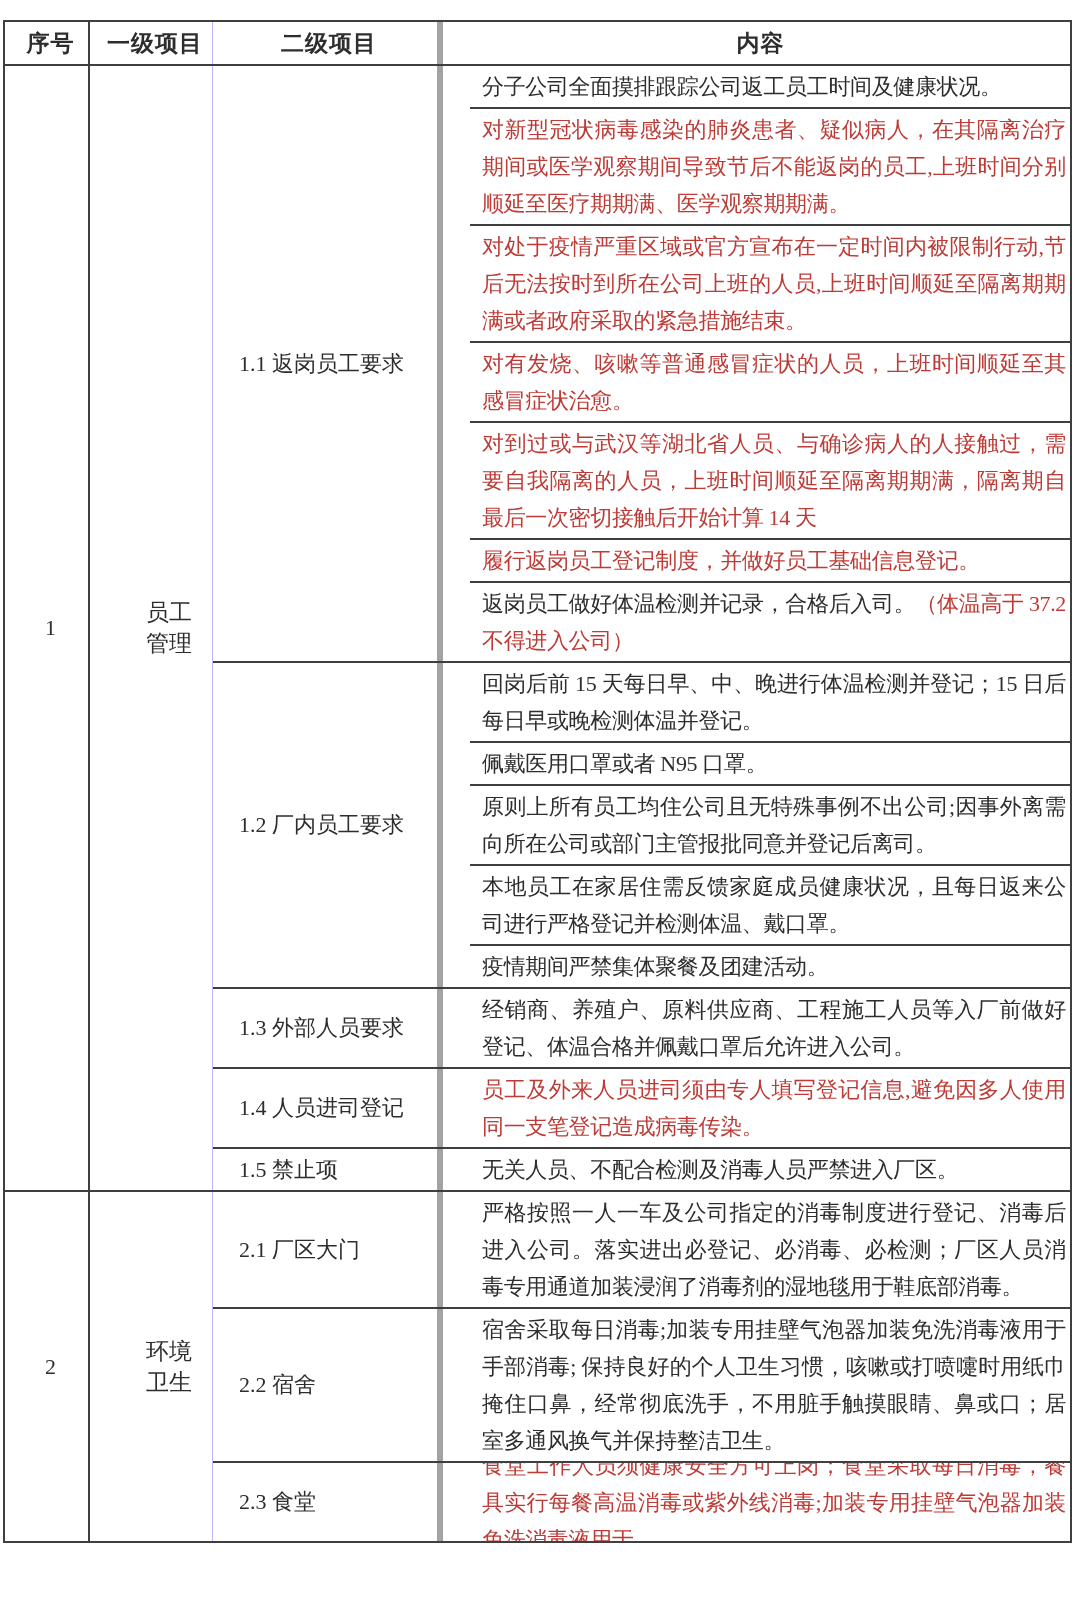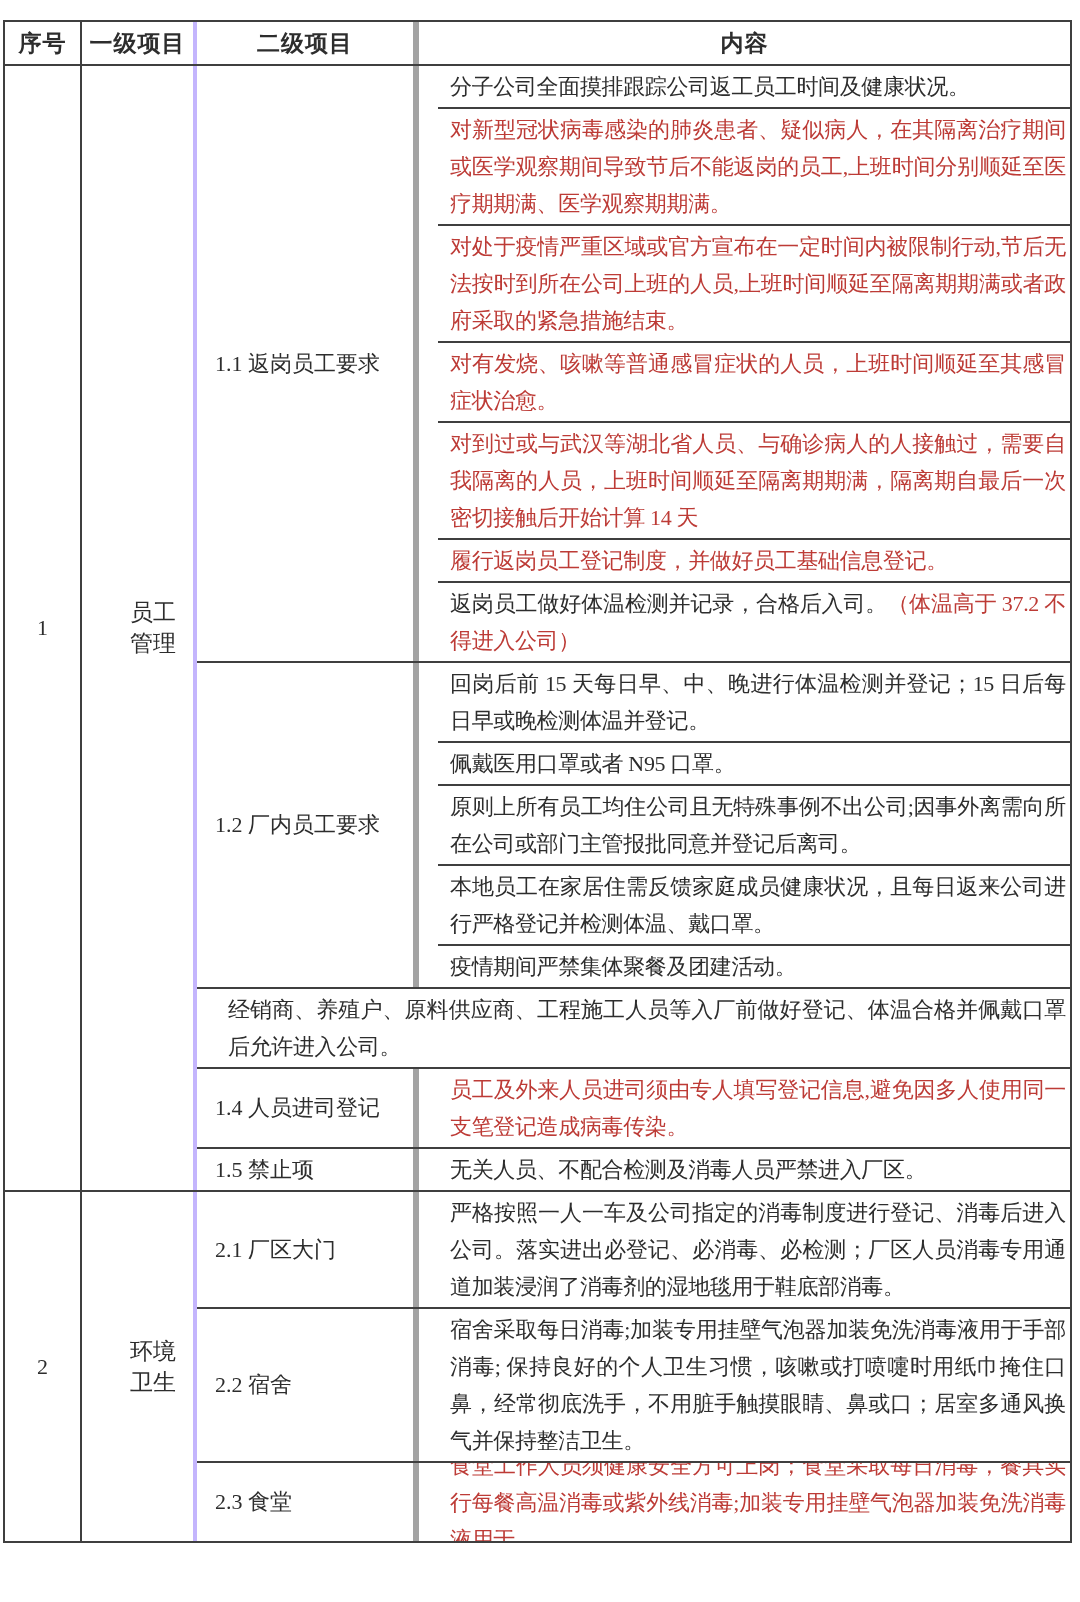--- a/index.html
+++ b/index.html
@@ -6,23 +6,23 @@
   body{
     width:1080px;height:1602px;overflow:hidden;
     font-family:"Liberation Serif","DejaVu Serif",serif;
     color:#2d2d2d;
   }
   .page{box-sizing:border-box;width:1080px;height:1602px;background:#fff;padding:20px 8px 0 3px;}
   .table{
     box-sizing:border-box;width:1069px;
     border:2px solid #3f3f3f;background:#fff;
   }
-  .cell{box-sizing:border-box;}
+  .cell{box-sizing:border-box;margin-left:8px;}
   .c-no{width:77px;border-right:2px solid #3f3f3f;flex:none;}
-  .c-l1{width:115px;border-right:4px solid #c4b5fd;flex:none;}
+  .c-l1{width:115px;border-right:1px solid #c4b5fd;flex:none;}
   .c-l2{width:222px;border-right:6px solid #a3a3a3;flex:none;}
   .c-ct{flex:1;}
   .center{display:flex;align-items:center;justify-content:center;}
   .hrow{display:flex;height:42px;border-bottom:2px solid #3f3f3f;}
   .hrow .cell{font-weight:bold;font-size:23px;letter-spacing:1px;}
   .section{display:flex;}
   .section + .section{border-top:2px solid #3f3f3f;}
   .cell.body-label{font-size:23px;padding-left:48px;}
   .sbody{flex:1;display:flex;flex-direction:column;min-width:0;}
   .sub{display:flex;}
@@ -98,20 +98,21 @@
                 </div>
                 <div class="cell crow">
                   <div class="txt"><span class="seg">本地员工在家居住需反馈家庭成员健康状况，且每日返来公司进行严格登记并检测体温、戴口罩。</span></div>
                 </div>
                 <div class="cell crow">
                   <div class="txt"><span class="seg">疫情期间严禁集体聚餐及团建活动。</span></div>
                 </div>
               </div>
             </div>
             <div class="sub">
+              <div class="cell c-l2">1.3 外部人员要求</div>
               <div class="rows">
                 <div class="cell crow">
                   <div class="txt"><span class="seg">经销商、养殖户、原料供应商、工程施工人员等入厂前做好登记、体温合格并佩戴口罩后允许进入公司。</span></div>
                 </div>
               </div>
             </div>
             <div class="sub">
               <div class="cell c-l2">1.4 人员进司登记</div>
               <div class="rows">
                 <div class="cell crow">

